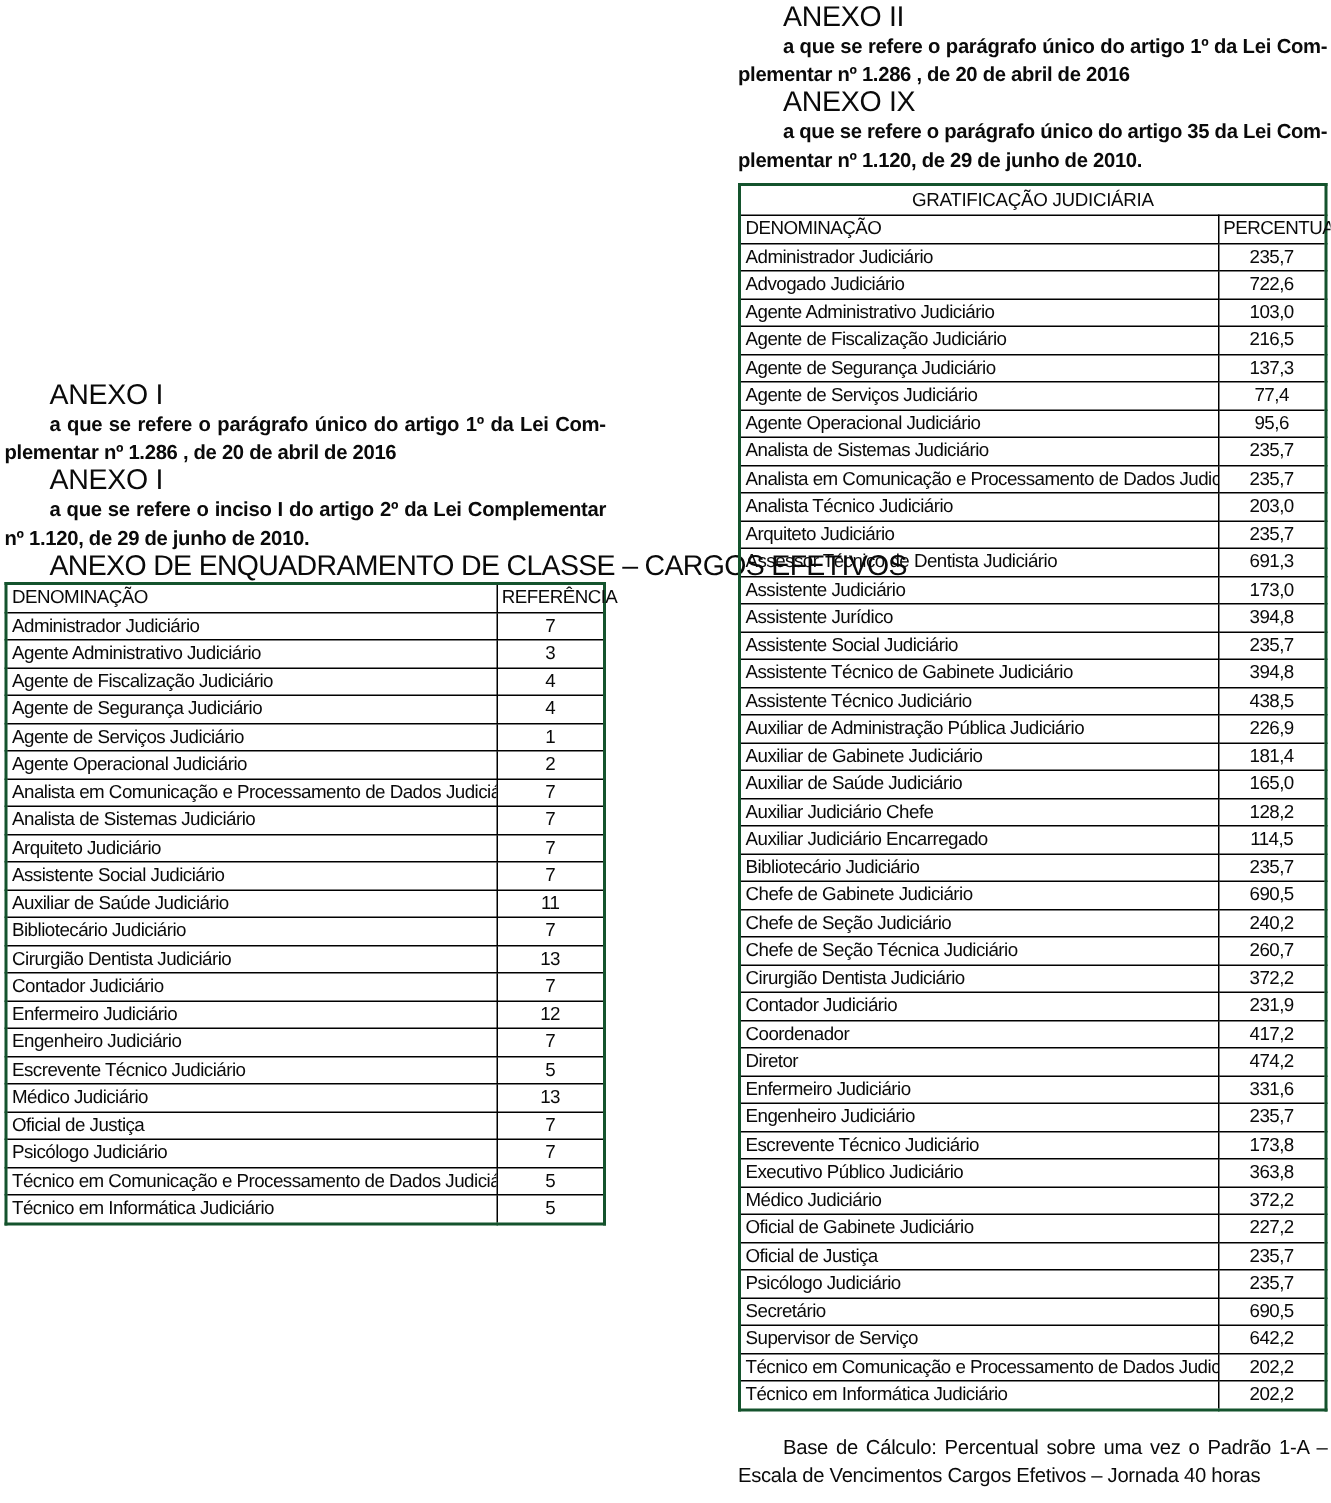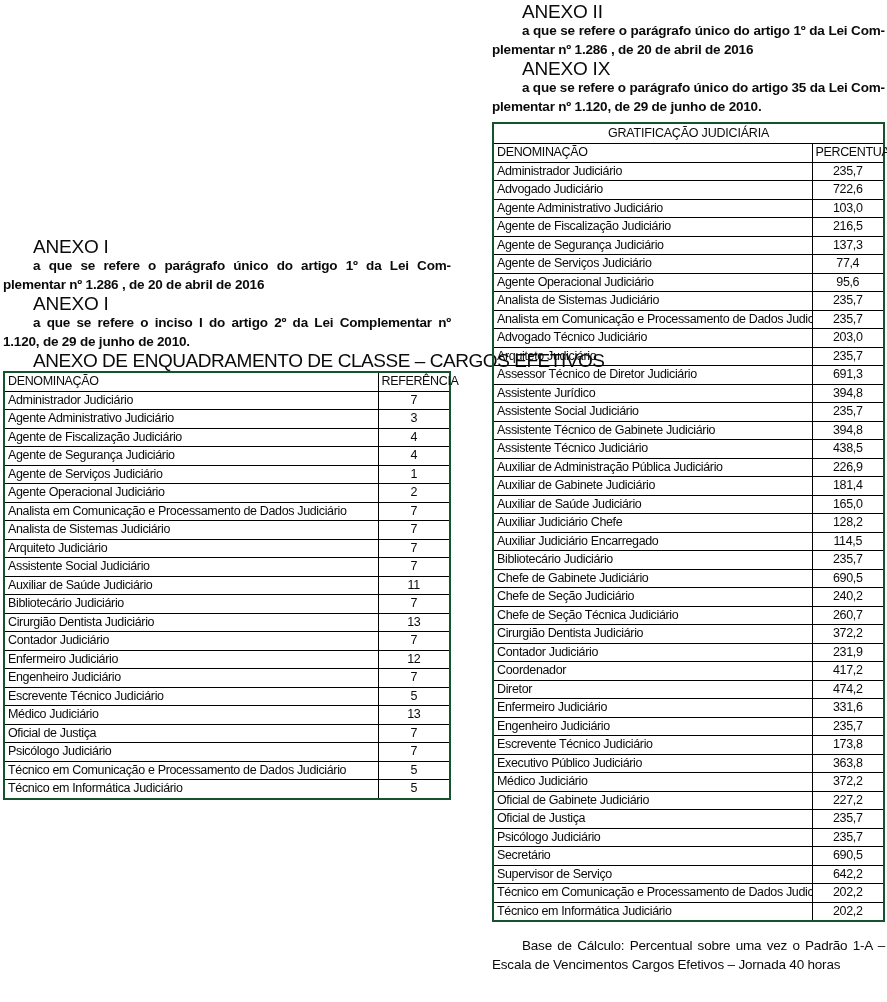--- a/index.html
+++ b/index.html
@@ -2,21 +2,21 @@
 <html lang="pt"><head>
 <meta charset="utf-8">
 <style>
   html,body{margin:0;padding:0;}
   body{
     width:887px;height:1002px;position:relative;background:#ffffff;
     font-family:"Liberation Sans", sans-serif;color:#0a0a0a;
     -webkit-font-smoothing:antialiased;overflow:hidden;
   }
   .col{position:absolute;}
-  .col-left{left:3px;top:237px;width:448px;}
+  .col-left{left:3px;top:254px;width:401px;}
   .col-right{left:492px;top:2px;width:393px;}
 
   .anexo-heading{
     font-size:19px;line-height:19px;letter-spacing:-0.2px;
     padding-left:30px;white-space:nowrap;
   }
   .ref-para{
     font-size:13.5px;line-height:19px;letter-spacing:-0.2px;
     text-align:justify;text-indent:30px;font-weight:bold;
   }
@@ -217,30 +217,34 @@
         </tr>
         <tr>
           <td>Analista de Sistemas Judiciário</td>
           <td>235,7</td>
         </tr>
         <tr>
           <td>Analista em Comunicação e Processamento de Dados Judiciário</td>
           <td>235,7</td>
         </tr>
         <tr>
-          <td>Advogado Técnico Judiciário</td>
+          <td>Analista Técnico Judiciário</td>
           <td>203,0</td>
         </tr>
         <tr>
           <td>Arquiteto Judiciário</td>
           <td>235,7</td>
         </tr>
         <tr>
-          <td>Assessor Técnico de Diretor Judiciário</td>
+          <td>Assessor Técnico de Dentista Judiciário</td>
           <td>691,3</td>
+        </tr>
+        <tr>
+          <td>Assistente Judiciário</td>
+          <td>173,0</td>
         </tr>
         <tr>
           <td>Assistente Jurídico</td>
           <td>394,8</td>
         </tr>
         <tr>
           <td>Assistente Social Judiciário</td>
           <td>235,7</td>
         </tr>
         <tr>

